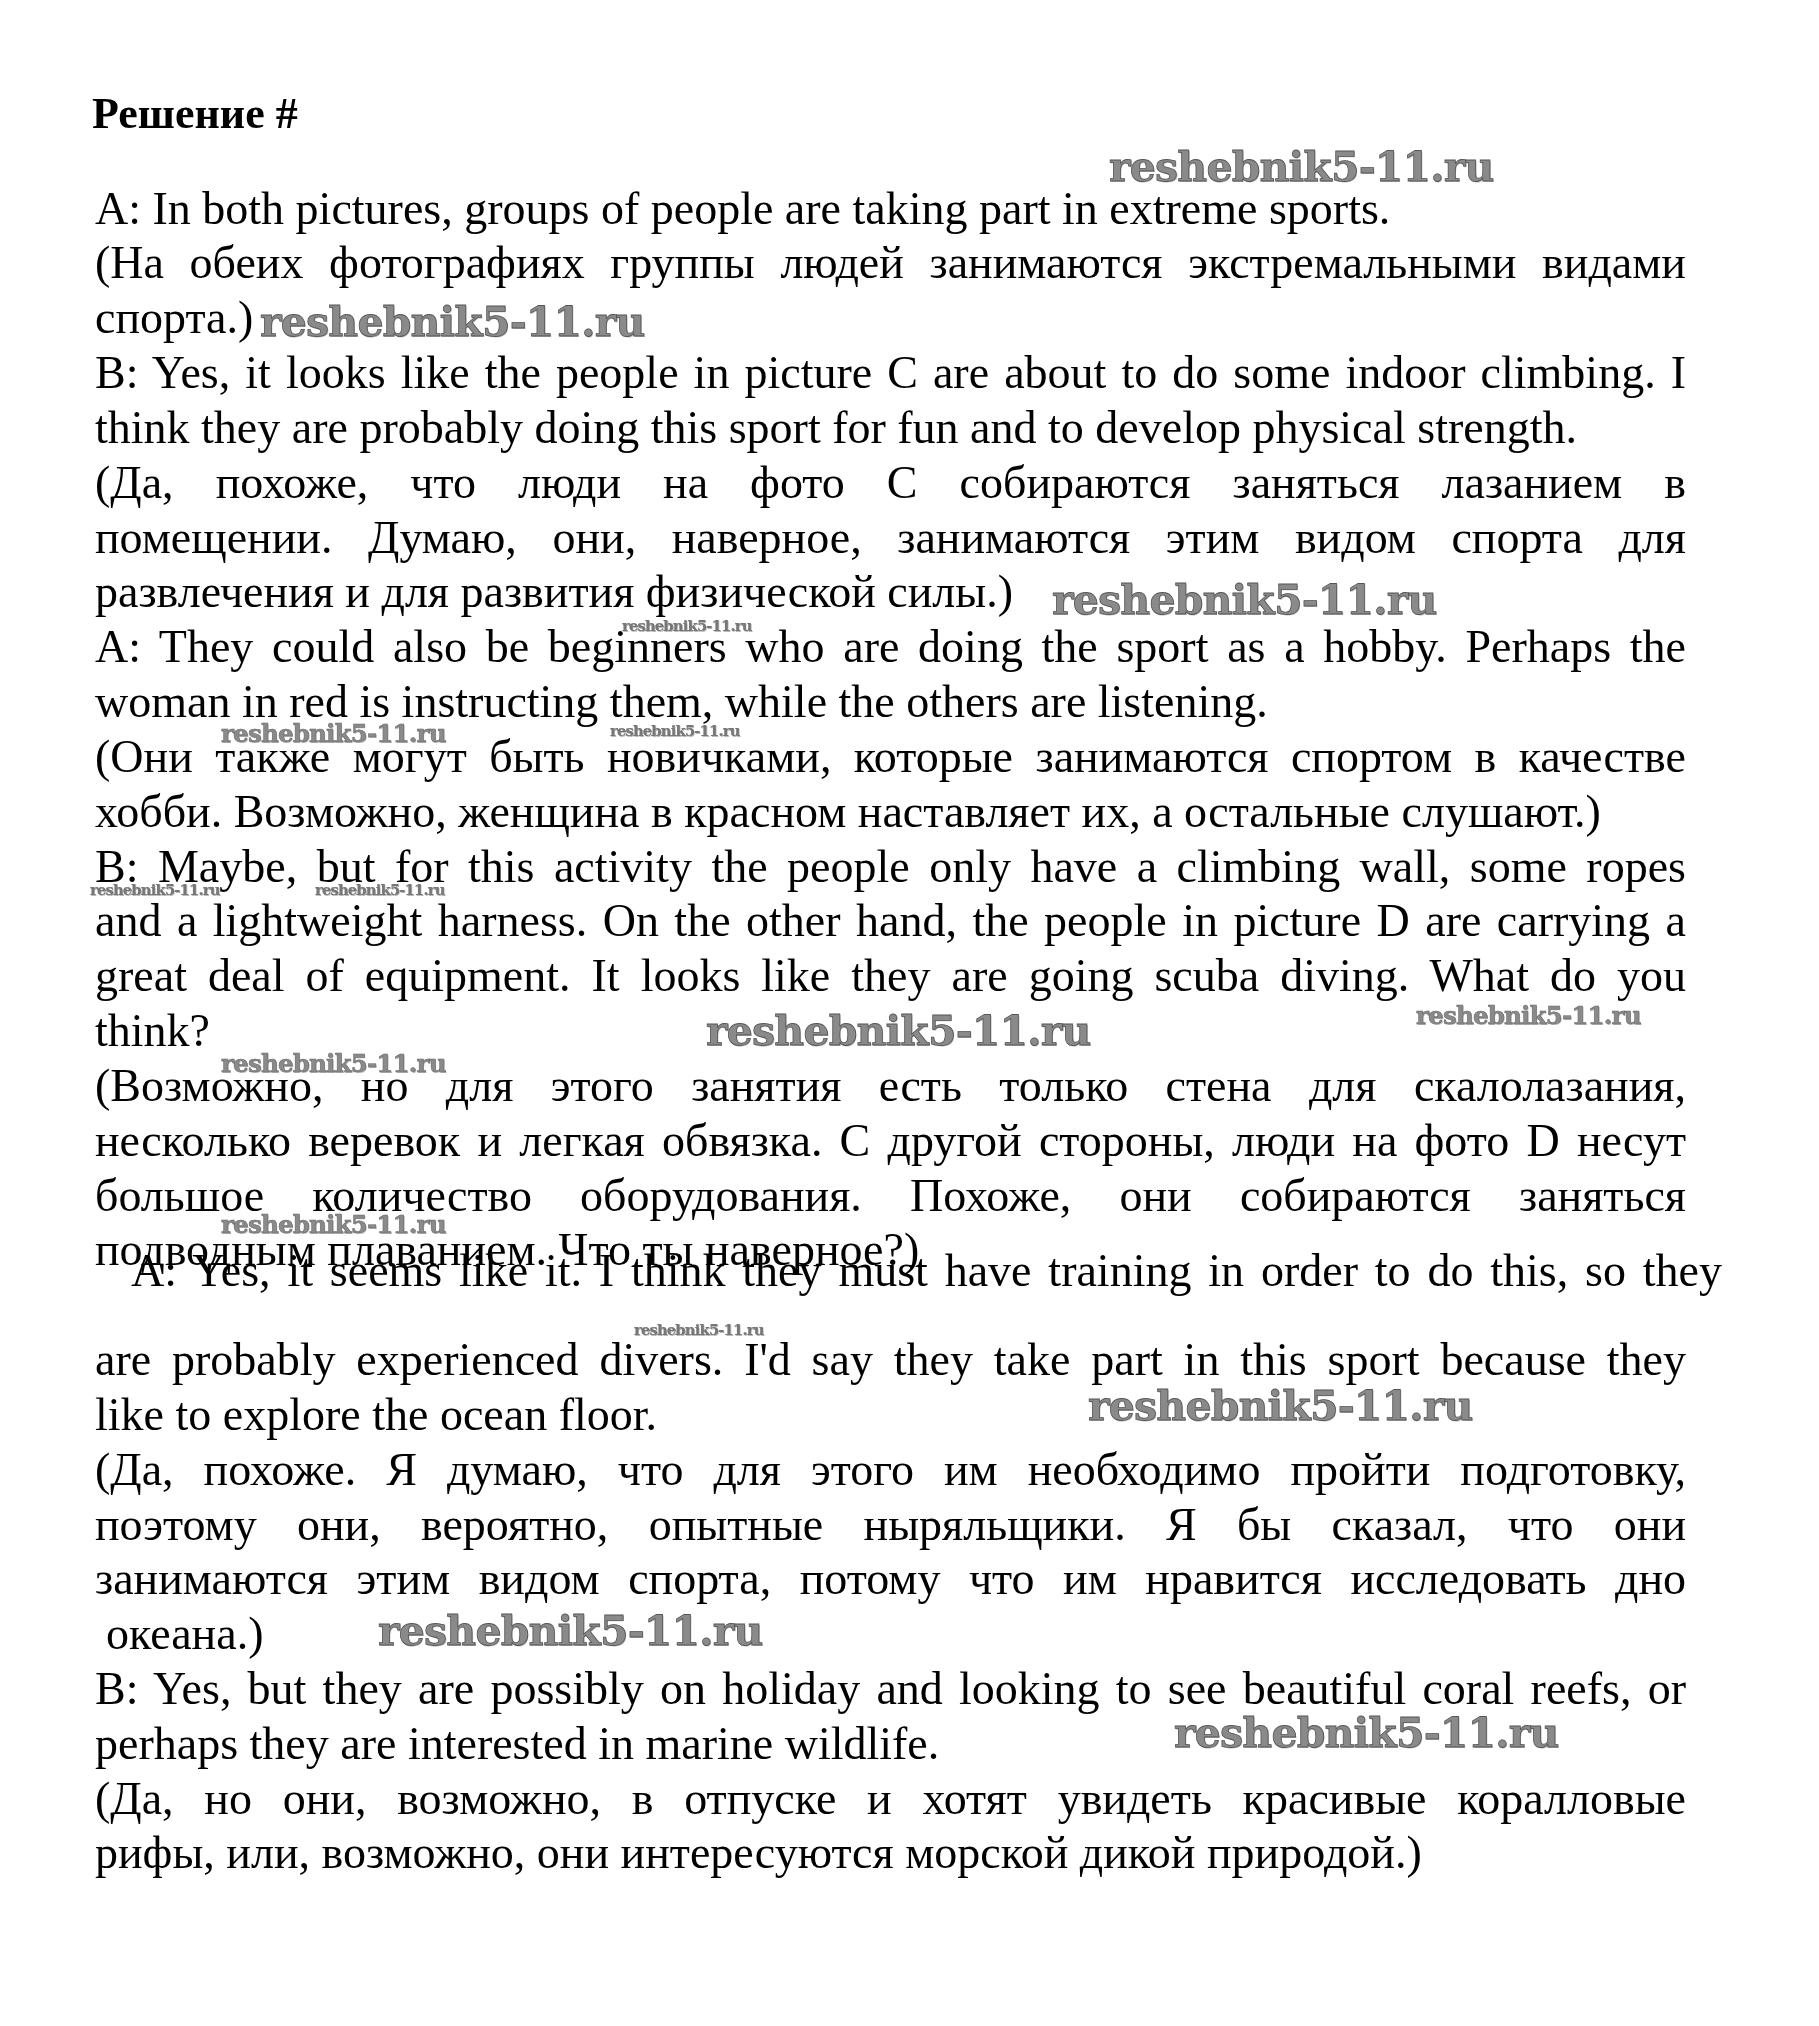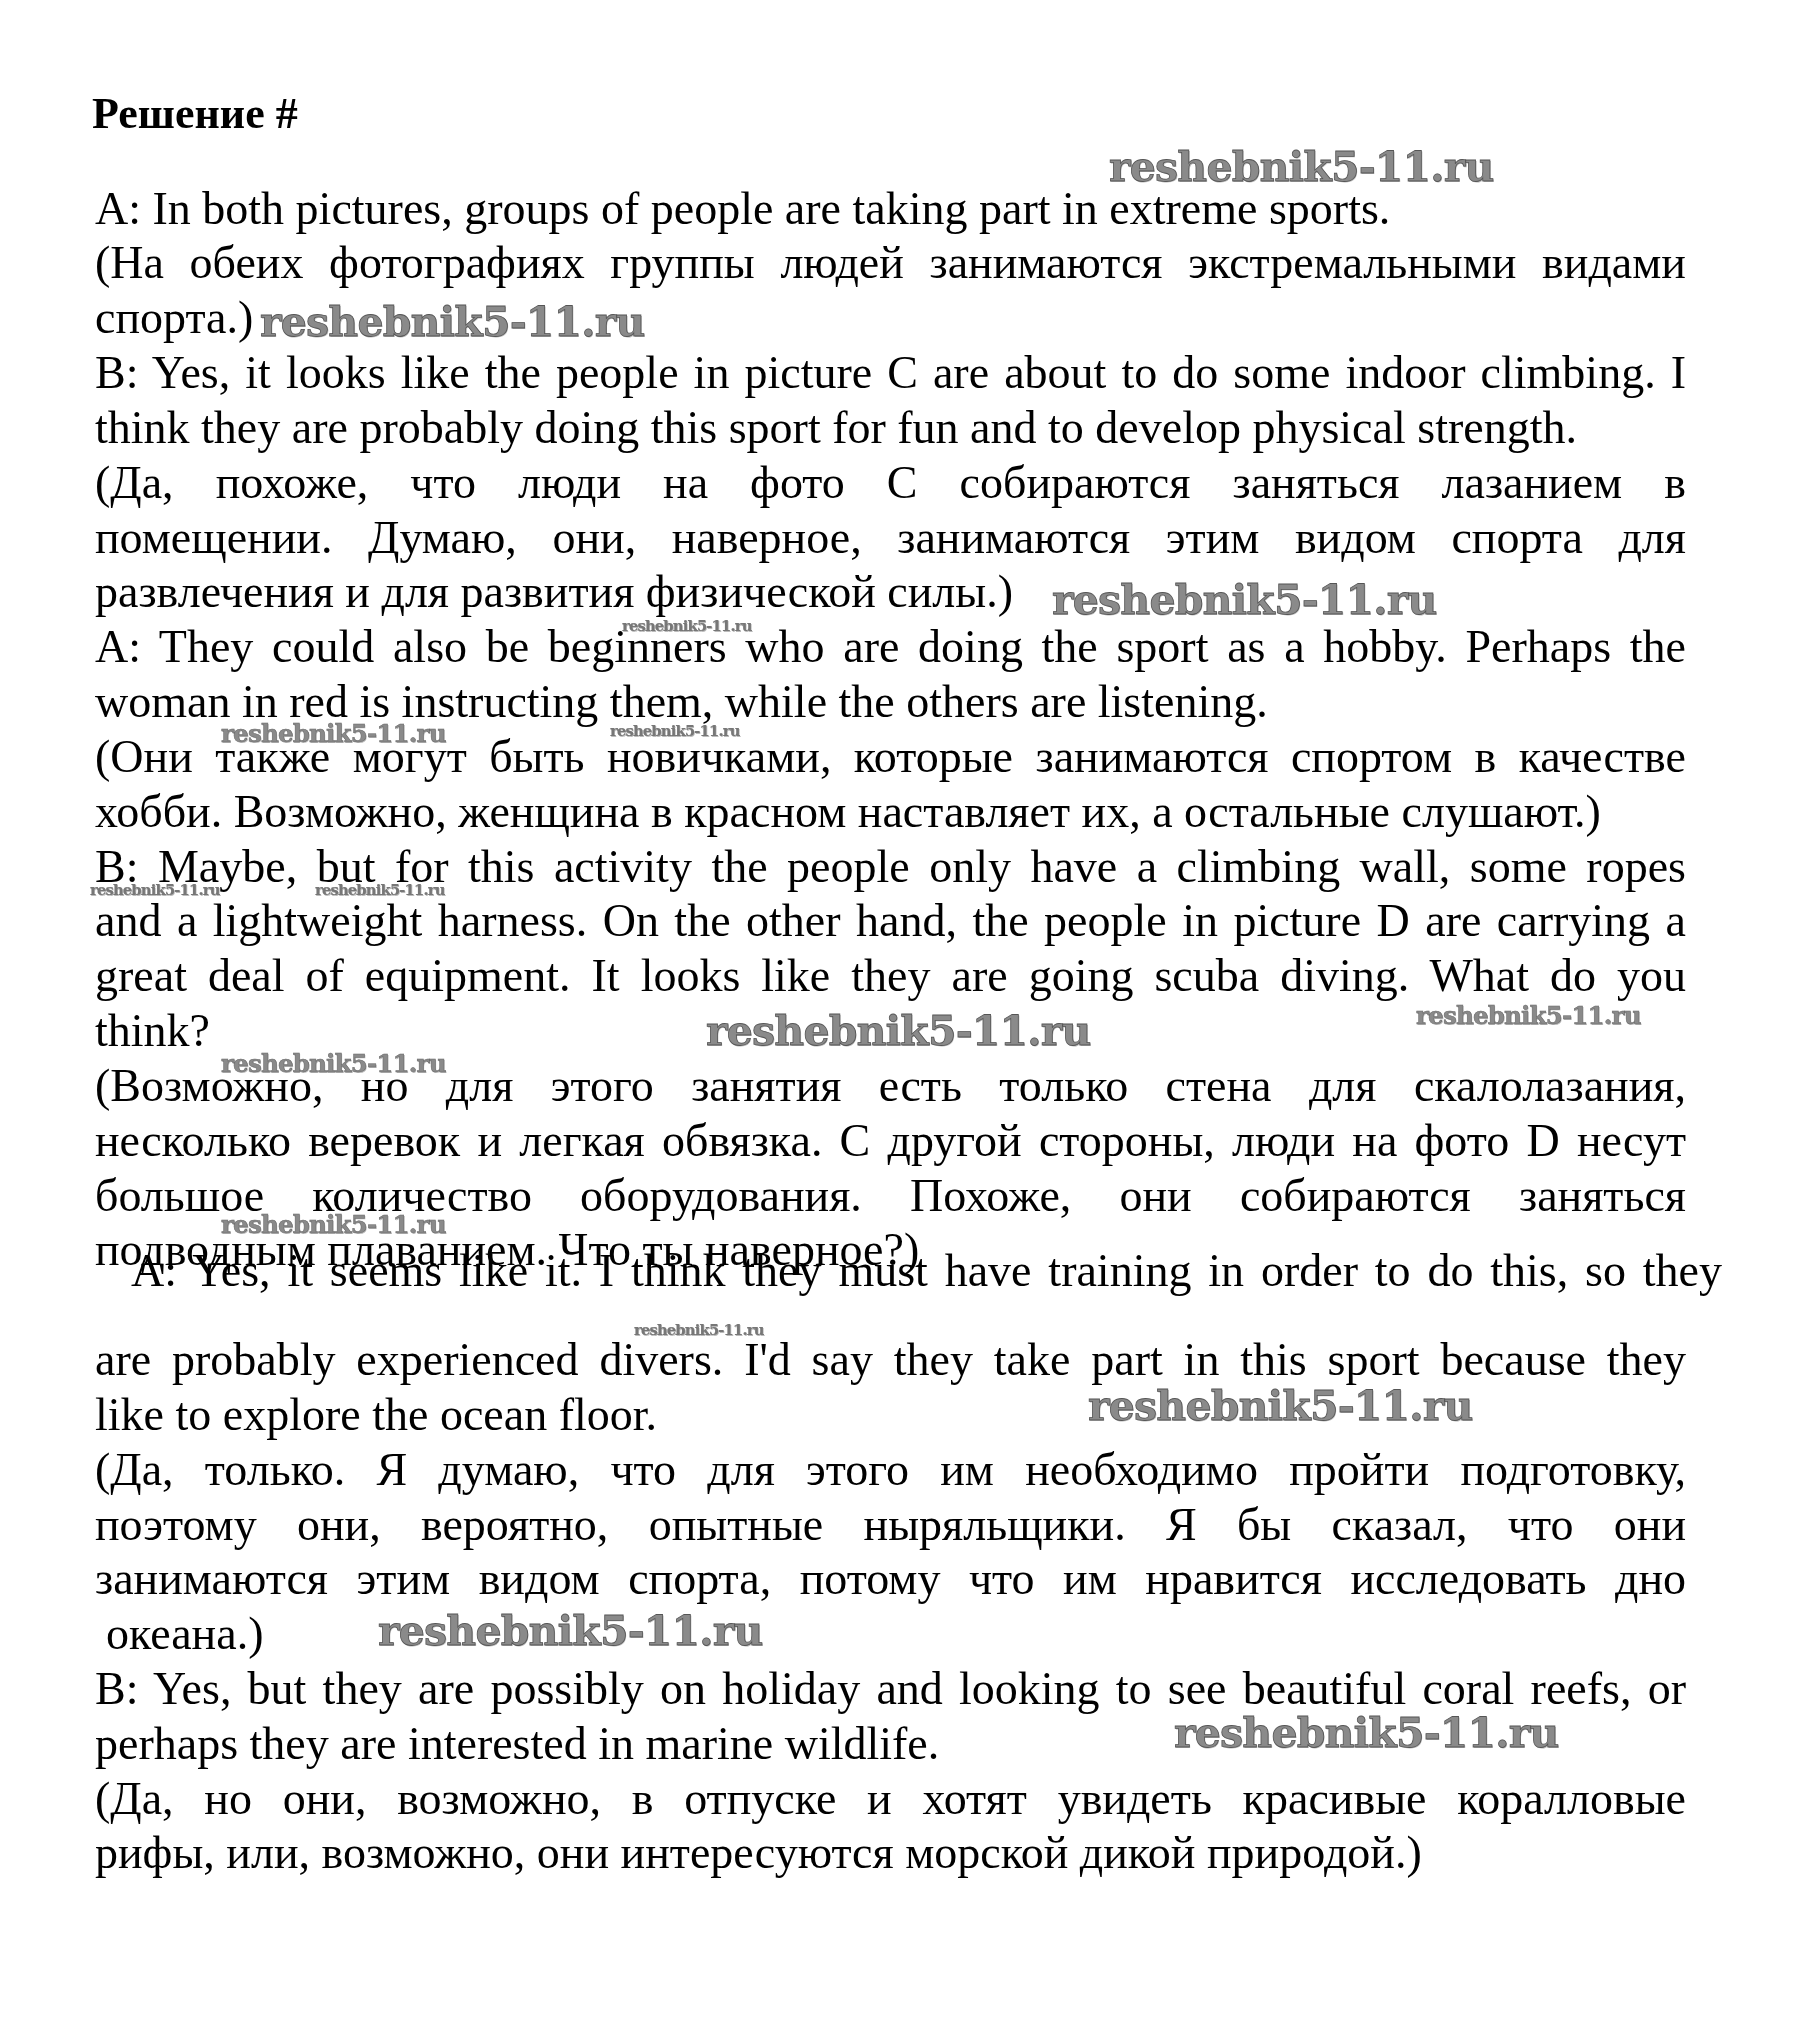--- a/index.html
+++ b/index.html
@@ -48,21 +48,21 @@
       <div class="line j" style="top: 894px;">and a lightweight harness. On the other hand, the people in picture D are carrying a</div>
       <div class="line j" style="top: 949px;">great deal of equipment. It looks like they are going scuba diving. What do you</div>
       <div class="line" style="top: 1004px; width: auto;">think?</div>
       <div class="line j" style="top: 1059px;">(Возможно, но для этого занятия есть только стена для скалолазания,</div>
       <div class="line j" style="top: 1114px;">несколько веревок и легкая обвязка. С другой стороны, люди на фото D несут</div>
       <div class="line j" style="top: 1169px;">большое количество оборудования. Похоже, они собираются заняться</div>
       <div class="line" style="top: 1223px; width: auto;">подводным плаванием. Что ты наверное?)</div>
       <div class="line j" style="top: 1244px; margin-left: 36px;">A: Yes, it seems like it. I think they must have training in order to do this, so they</div>
       <div class="line j" style="top: 1333px;">are probably experienced divers. I'd say they take part in this sport because they</div>
       <div class="line" style="top: 1388px; width: auto;">like to explore the ocean floor.</div>
-      <div class="line j" style="top: 1443px;">(Да, только. Я думаю, что для этого им необходимо пройти подготовку,</div>
+      <div class="line j" style="top: 1443px;">(Да, похоже. Я думаю, что для этого им необходимо пройти подготовку,</div>
       <div class="line j" style="top: 1498px;">поэтому они, вероятно, опытные ныряльщики. Я бы сказал, что они</div>
       <div class="line j" style="top: 1552px;">занимаются этим видом спорта, потому что им нравится исследовать дно</div>
       <div class="line" style="top: 1607px; width: auto; margin-left: 11px;">океана.)</div>
       <div class="line j" style="top: 1662px;">B: Yes, but they are possibly on holiday and looking to see beautiful coral reefs, or</div>
       <div class="line" style="top: 1717px; width: auto;">perhaps they are interested in marine wildlife.</div>
       <div class="line j" style="top: 1772px;">(Да, но они, возможно, в отпуске и хотят увидеть красивые коралловые</div>
       <div class="line" style="top: 1826px; width: auto;">рифы, или, возможно, они интересуются морской дикой природой.)</div>
     </div>
 
   <div class="wm big" style="left:1109px; top:144px;">reshebnik5-11.ru</div>

